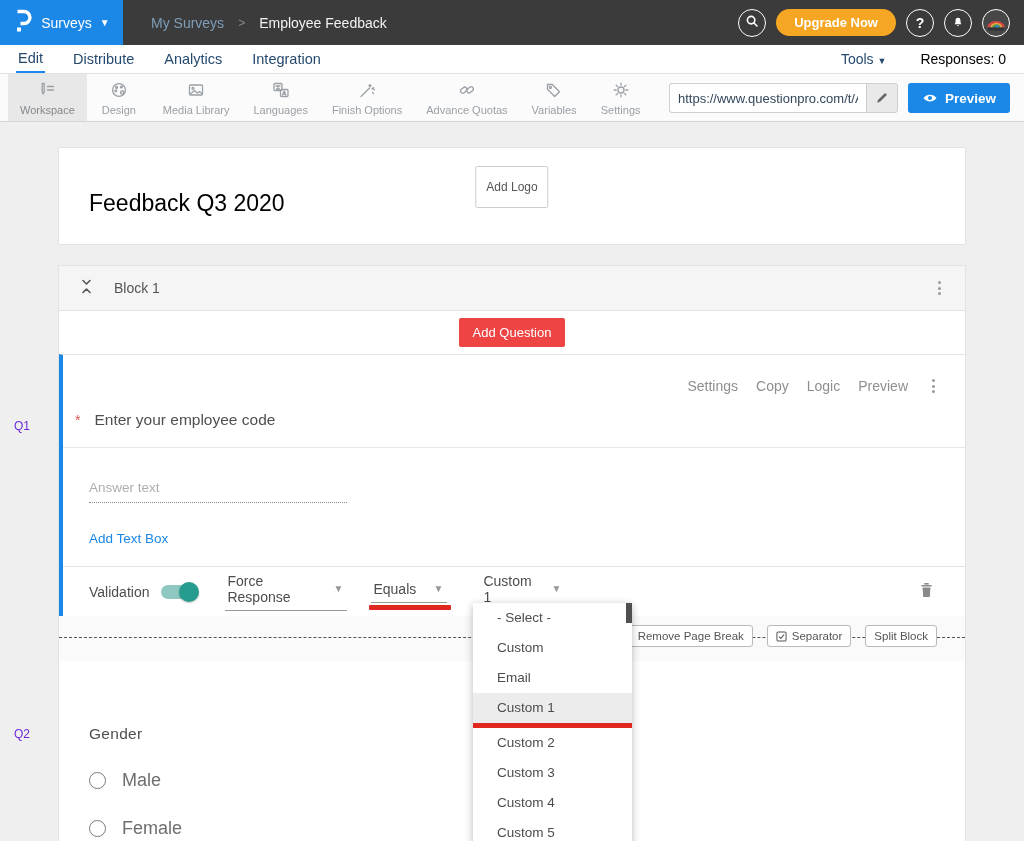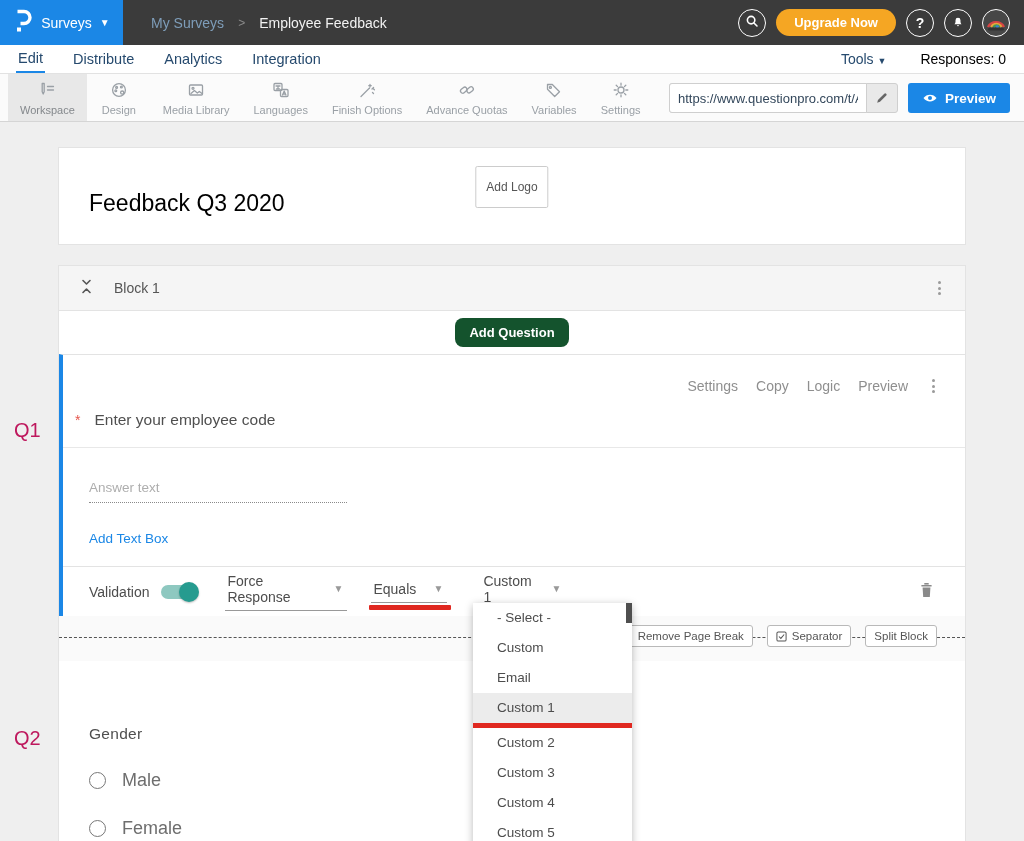--- a/index.html
+++ b/index.html
@@ -44,21 +44,21 @@
   .survey-card { margin-top:25px; height:98px; position:relative; }
   .add-logo { position:absolute; left:50%; transform:translateX(-50%); top:10px; background:#fff; border:1px solid #ccc; border-radius:2px; font-size:12px; color:#555; padding:13px 10px; cursor:pointer;margin-top:8px; }
   .survey-title { position:absolute; left:30px; top:42px; font-size:23px; color:#000000; font-weight:400; }
 
   .block-card { margin-top:20px; border-bottom:none; }
   .block-header { height:45px; background:#f5f5f5; border-bottom:1px solid #e3e3e3; display:flex; align-items:center; padding:0 20px; }
   .block-title { font-size:14px; color:#555; margin-left:20px; }
   .kebab { margin-left:auto; display:flex; flex-direction:column; gap:2.5px; padding:4px; cursor:pointer; }
   .kebab i { width:3px; height:3px; border-radius:50%; background:#9a9a9a; }
   .addq-row { height:43px; background:#fff; display:flex; align-items:center; justify-content:center; }
-  .addq-btn { background:#14532d; color:#fff; border:none; border-radius:8px; font-size:13px; padding:7px 14px; cursor:pointer;font-weight:bold; }
+  .addq-btn { background:#ef4444; color:#fff; border:none; border-radius:2px; font-size:13px; padding:7px 14px; cursor:pointer; }
 
   
   .q1-card { position:relative; height:262px; background:#fff; border-top:1px solid #e3e3e3; border-left:4px solid #1b87e6; }
   .q-actions { position:absolute; top:20px; right:26px; display:flex; align-items:center; gap:18px; }
   .q-action { font-size:14px; color:#8f8f8f; cursor:pointer; }
   .q-title-row { display:flex; align-items:baseline; gap:14px; padding:56px 30px 18px 12px; border-bottom:1px solid #e8e8e8; margin-right:0; }
   .req-star { color:#e5544b; font-size:14px; }
   .q-title { font-size:15.5px; color:#4f4f4f; }
   .answer-ph { margin:32px 0 0 26px; width:258px; color:#aeaeae; font-size:13.5px; padding-bottom:7px; border-bottom:1px dotted #8a8a8a; }
   .add-textbox { display:inline-block; margin:28px 0 0 26px; color:#1b87e6; font-size:13.5px; cursor:pointer; }
@@ -81,21 +81,21 @@
   .pb-btn { display:flex; align-items:center; gap:5px; background:#fff; border:1px solid #b9b9b9; border-radius:3px; font-size:11.5px; color:#555; padding:4px 8px; cursor:pointer; white-space:nowrap; }
 
   
   .q2-card { width:908px; margin-left:58px; height:186px; background:#fff; border-left:1px solid #e3e3e3; border-right:1px solid #e3e3e3; padding:64px 0 0 30px; }
   .q2-title { font-size:15.5px; color:#4f4f4f; letter-spacing:.3px; }
   .radio-row { display:flex; align-items:center; gap:16px; margin-top:27px; }
   .radio-circle { width:17px; height:17px; border:1.6px solid #777; border-radius:50%; background:#fff; cursor:pointer; flex:none; }
   .radio-label { font-size:18px; color:#6e6e6e; }
 
   
-  .q-label { position:absolute; left:14px; font-size:20px; color:#be185d; }
+  .q-label { position:absolute; left:14px; font-size:12px; color:#6d28d9; }
   .q1-label { top:419px; }
   .q2-label { top:727px; }
 
   
   .dropdown-panel { position:absolute; left:473px; top:603px; width:159px; background:#fff; box-shadow:0 2px 8px rgba(0,0,0,.28); z-index:20; }
   .dd-scrollthumb { position:absolute; right:0; top:0; width:6px; height:20px; background:#4f4f4f; }
   .dd-item { height:30px; line-height:30px; padding-left:24px; font-size:13.5px; color:#4d4d4d; cursor:pointer; background:#fff; }
   .dd-item.selected { background:#ececec; }
   .dd-redbar { height:5px; background:#e02820; }
 </style>

